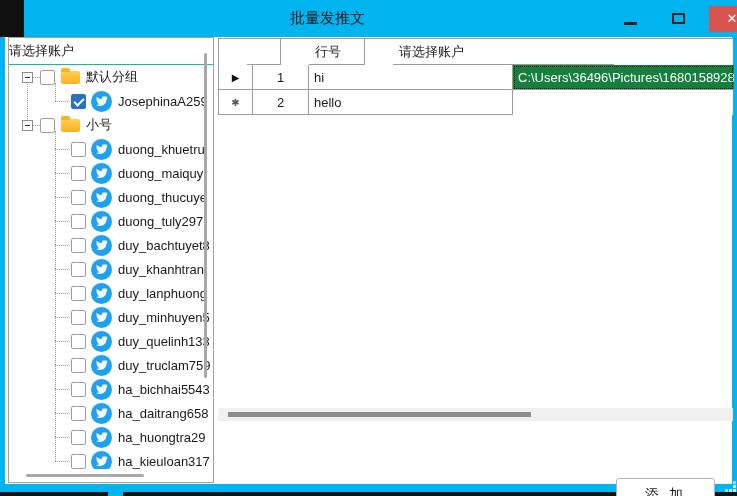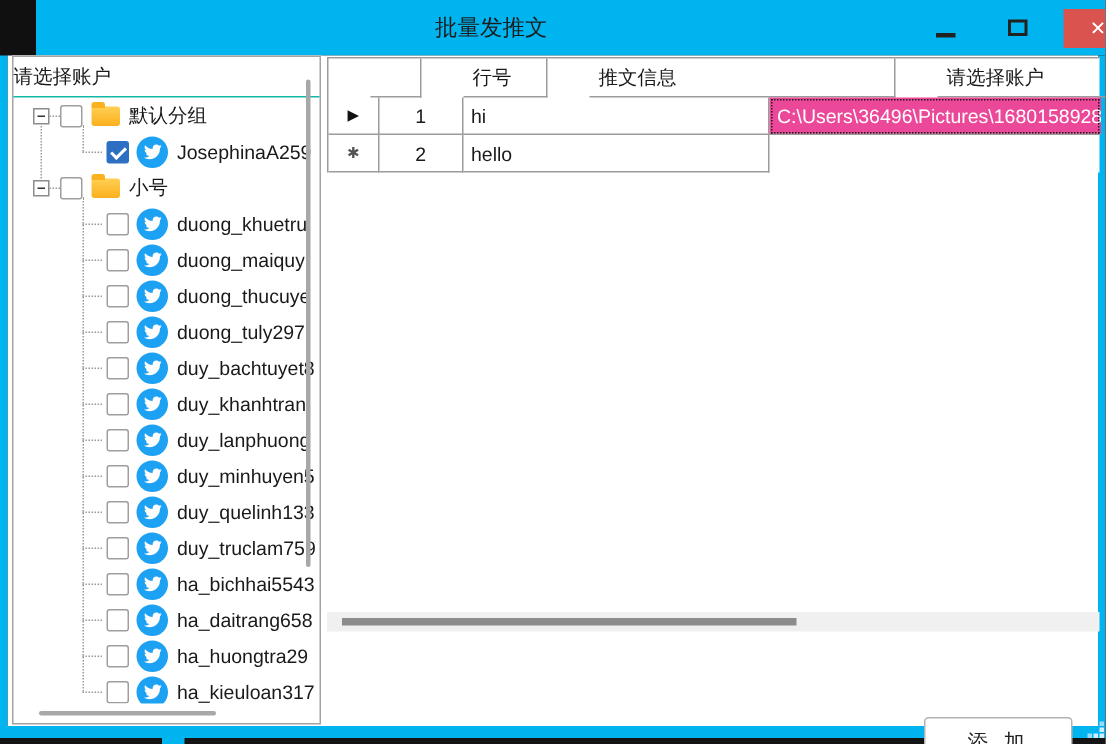--- a/index.html
+++ b/index.html
@@ -84,21 +84,21 @@
   .gdata .gcell { height:25px; }
   .c0 { width:34px; justify-content:center; flex:0 0 auto; }
   .c1 { width:56px; flex:0 0 auto; }
   .c2 { width:204px; flex:0 0 auto; }
   .c3 { width:221px; flex:0 0 auto; border-right:none; }
   .ghead .c1, .ghead .c2, .ghead .c3 { padding:0 6px; }
   .gdata .c1 { justify-content:center; }
   .gdata .c2, .gdata .c3 { padding:0 5px; white-space:nowrap; }
   .ind-current { font-size:10px; color:#111; }
   .ind-new { font-size:10px; color:#555; }
-  .gcell.sel { background:#ec4899; color:#fff; outline:1px dotted #1b1b1b; outline-offset:-2px; }
+  .gcell.sel { background:#15803d; color:#fff; outline:1px dotted #1b1b1b; outline-offset:-2px; }
   .grid-hscroll { position:absolute; left:218px; top:408px; width:515px; height:13px; background:#f0f0f0; }
   .grid-hscroll .thumb { position:absolute; left:10px; top:4px; width:303px; height:5px;
                          background:#8c8c8c; cursor:pointer; }
 
   
   .add-btn { position:absolute; left:616px; top:438px; width:99px; height:34px; background:#fff;
              border:1px solid #b3b3b3; border-radius:3px; font-size:14px; color:#222;
              display:flex; align-items:center; justify-content:center; letter-spacing:3px; cursor:pointer;margin-top:40px; }
 </style>
 </head>
@@ -317,21 +317,20 @@
   </div>
 </div>
     <div class="tree-vscroll"></div>
     <div class="tree-hscroll"></div>
   </div>
 
   <div class="grid">
     <div class="grow ghead">
       <div class="gcell c0"></div>
       <div class="gcell c1">行号</div>
-      <div class="gcell c2">推文信息</div>
       <div class="gcell c3">请选择账户</div>
     </div>
     <div id="grid-body">
   <div class="grow gdata">
     <div class="gcell c0 ind ind-current">▶</div>
     <div class="gcell c1 no">1</div>
     <div class="gcell c2 msg">hi</div>
     <div class="gcell c3 media sel">C:\Users\36496\Pictures\1680158928</div>
   </div>
 

